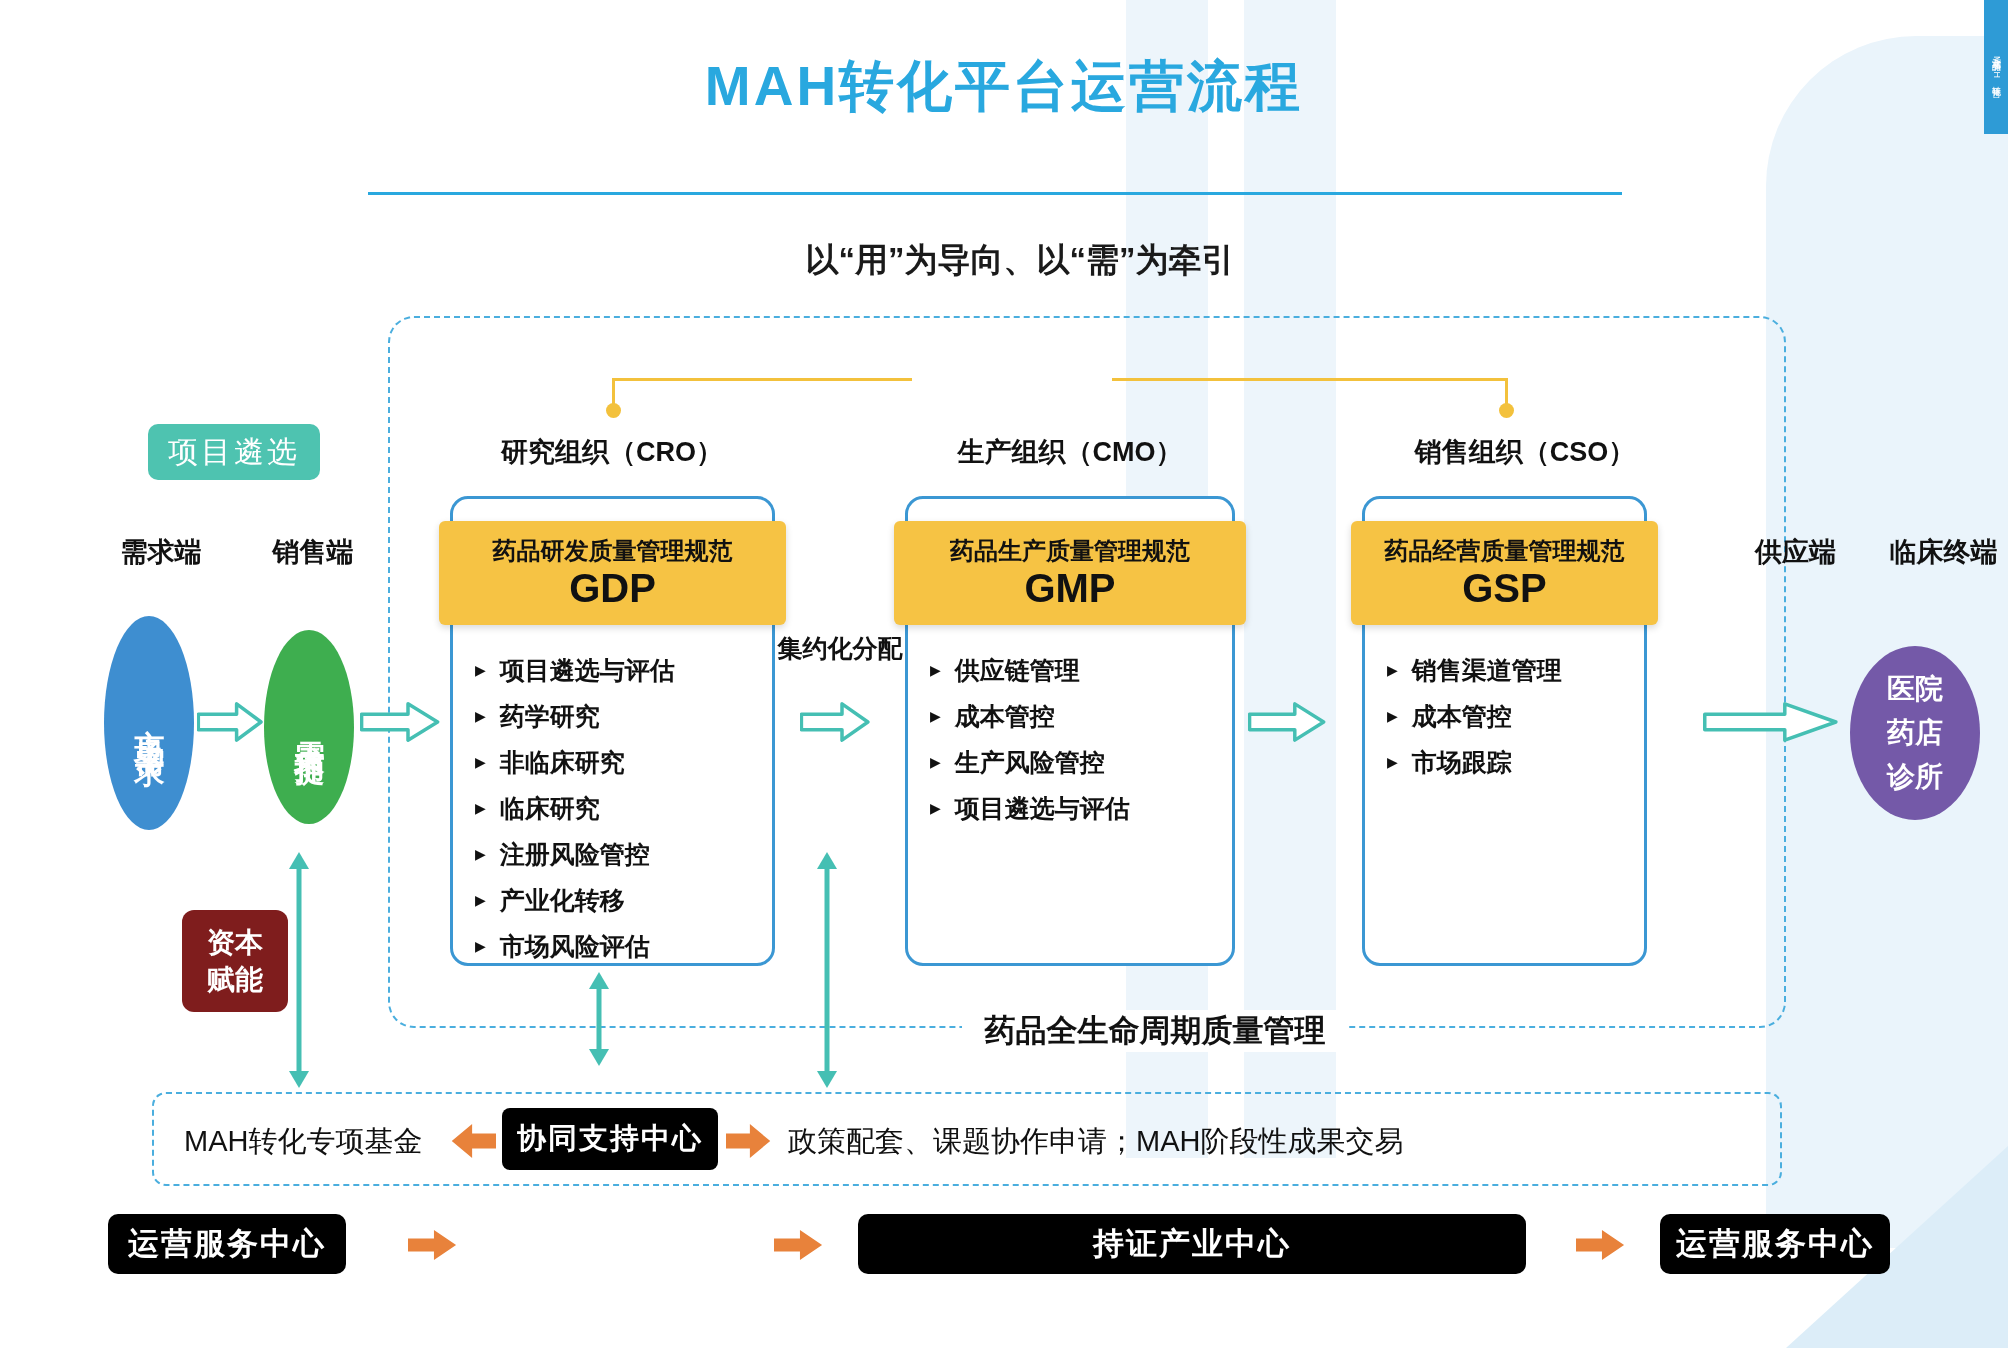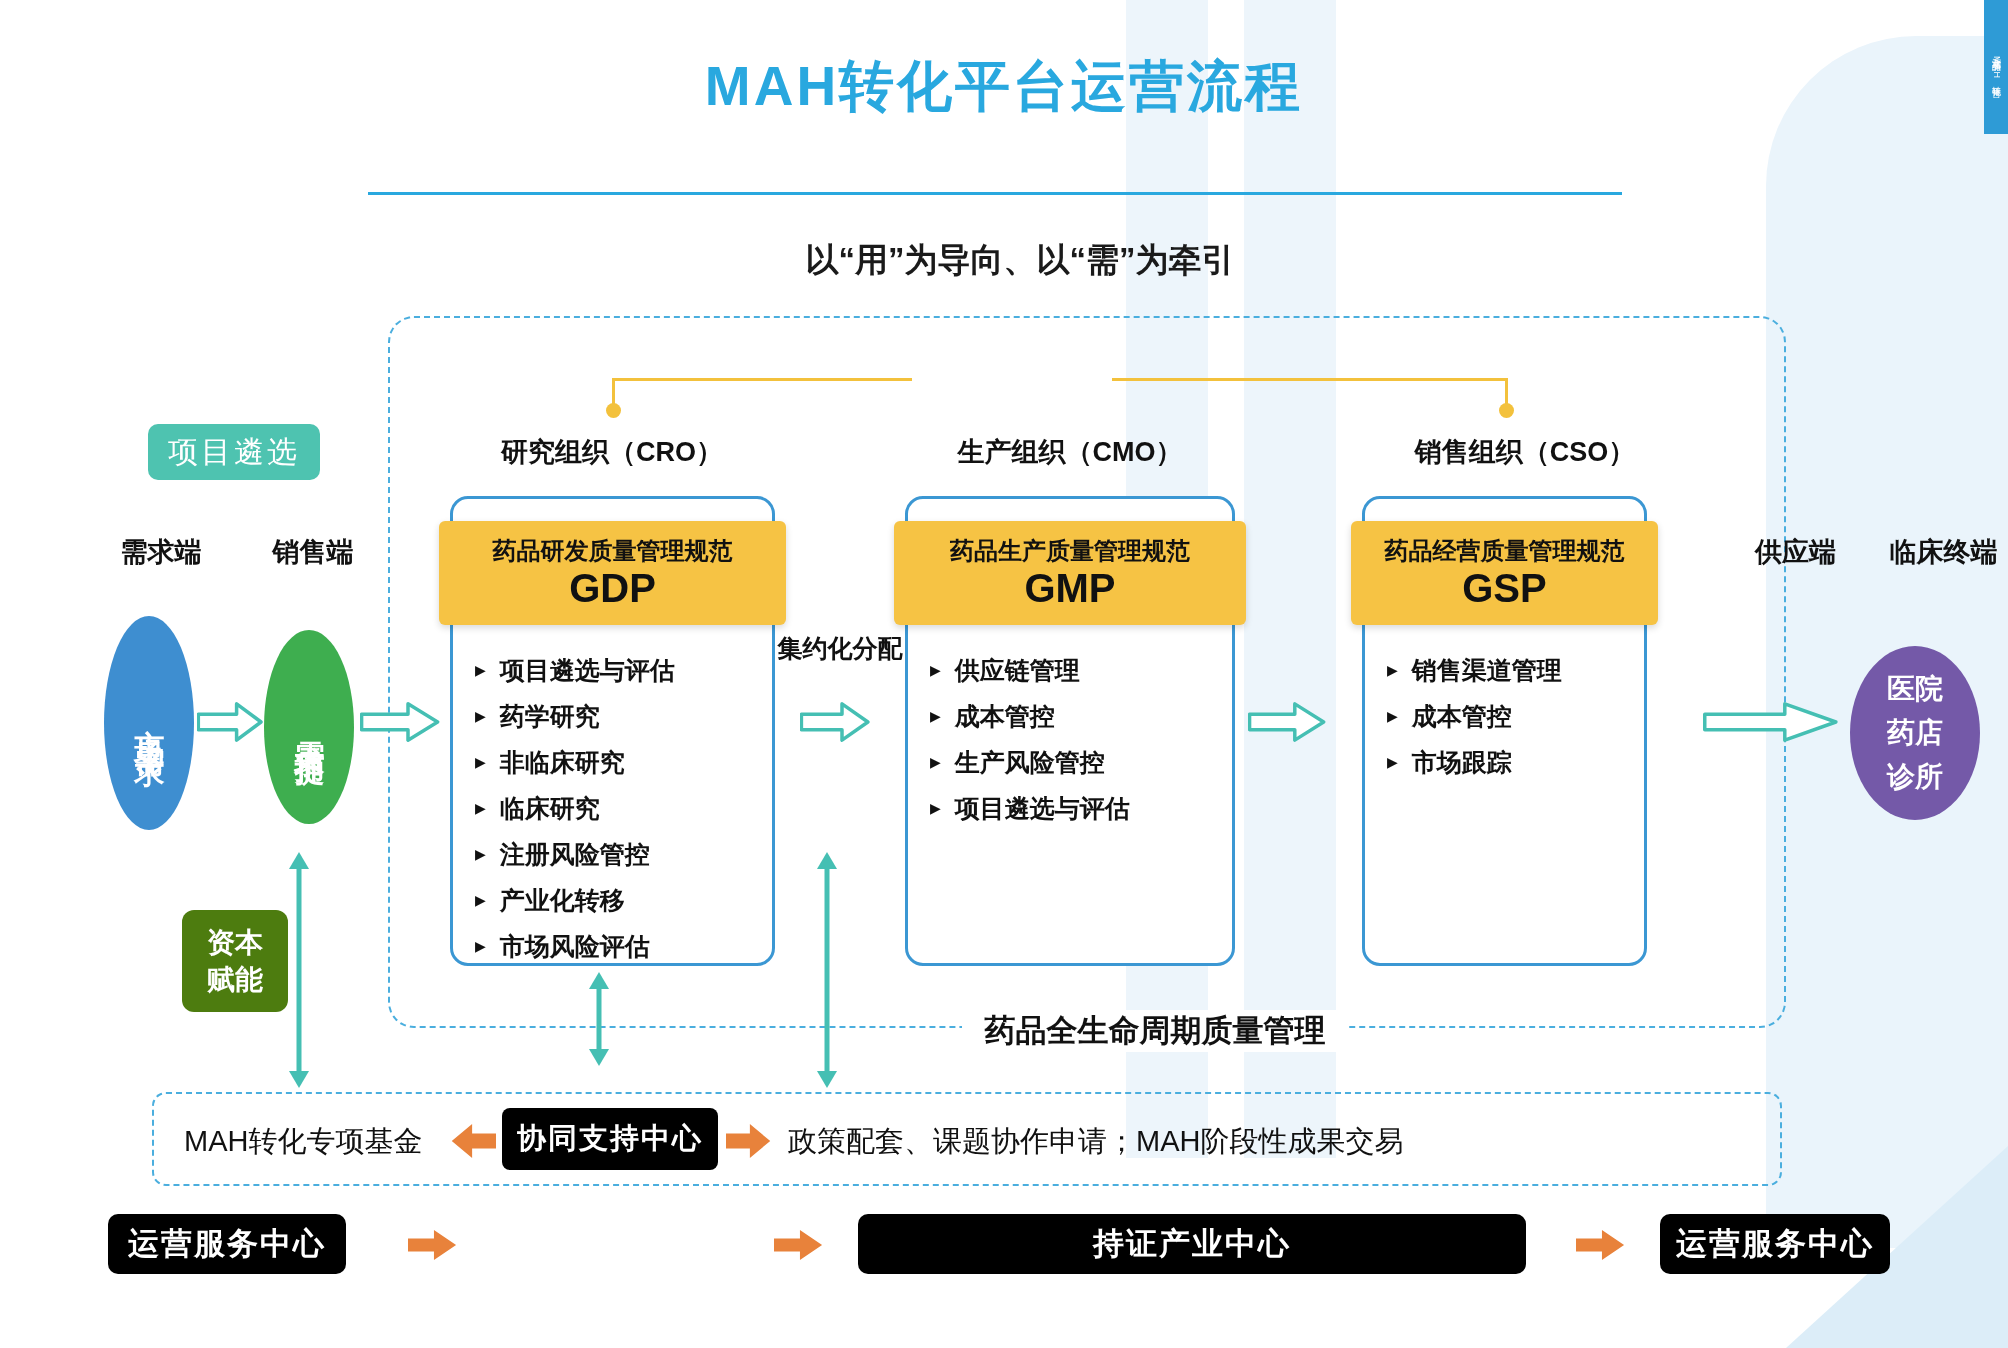--- a/index.html
+++ b/index.html
@@ -45,21 +45,21 @@
 
   .mid-label { left:775px; top:632px; width:130px; text-align:center; font-size:25px; font-weight:800; white-space:nowrap; }
 
   
   .side-label { font-size:27px; font-weight:800; text-align:center; }
   .pill-btn { background:#4EC3B0; color:#fff; border-radius:10px; display:flex; align-items:center; justify-content:center;
               font-size:30px; font-weight:400; letter-spacing:3px; }
   .ellipse { border-radius:50%; color:#fff; display:flex; align-items:center; justify-content:center; }
   .ellipse .vtext { writing-mode:vertical-rl; font-size:30px; font-weight:800; letter-spacing:9px; }
   .ellipse .hlines { text-align:center; font-size:28px; font-weight:800; line-height:44px; }
-  .capital-box { background:#4d7c0f; color:#fff; border-radius:12px; display:flex; flex-direction:column; align-items:center;
+  .capital-box { background:#7f1d1d; color:#fff; border-radius:12px; display:flex; flex-direction:column; align-items:center;
                  justify-content:center; font-size:28px; font-weight:800; line-height:37px; }
 
   
   .lifecycle { left:962px; top:1010px; width:386px; height:42px; line-height:42px; text-align:center; background:#fff;
                font-size:31px; font-weight:800; z-index:2; }
 
   
   .support-frame { left:152px; top:1092px; width:1630px; height:94px; border:2px dashed #4AAEDE; border-radius:14px; }
   .plain-text { font-size:29px; font-weight:400; white-space:nowrap; }
   .orange-btn { background:#000000; color:#fff; border-radius:9px; display:flex; align-items:center; justify-content:center;

